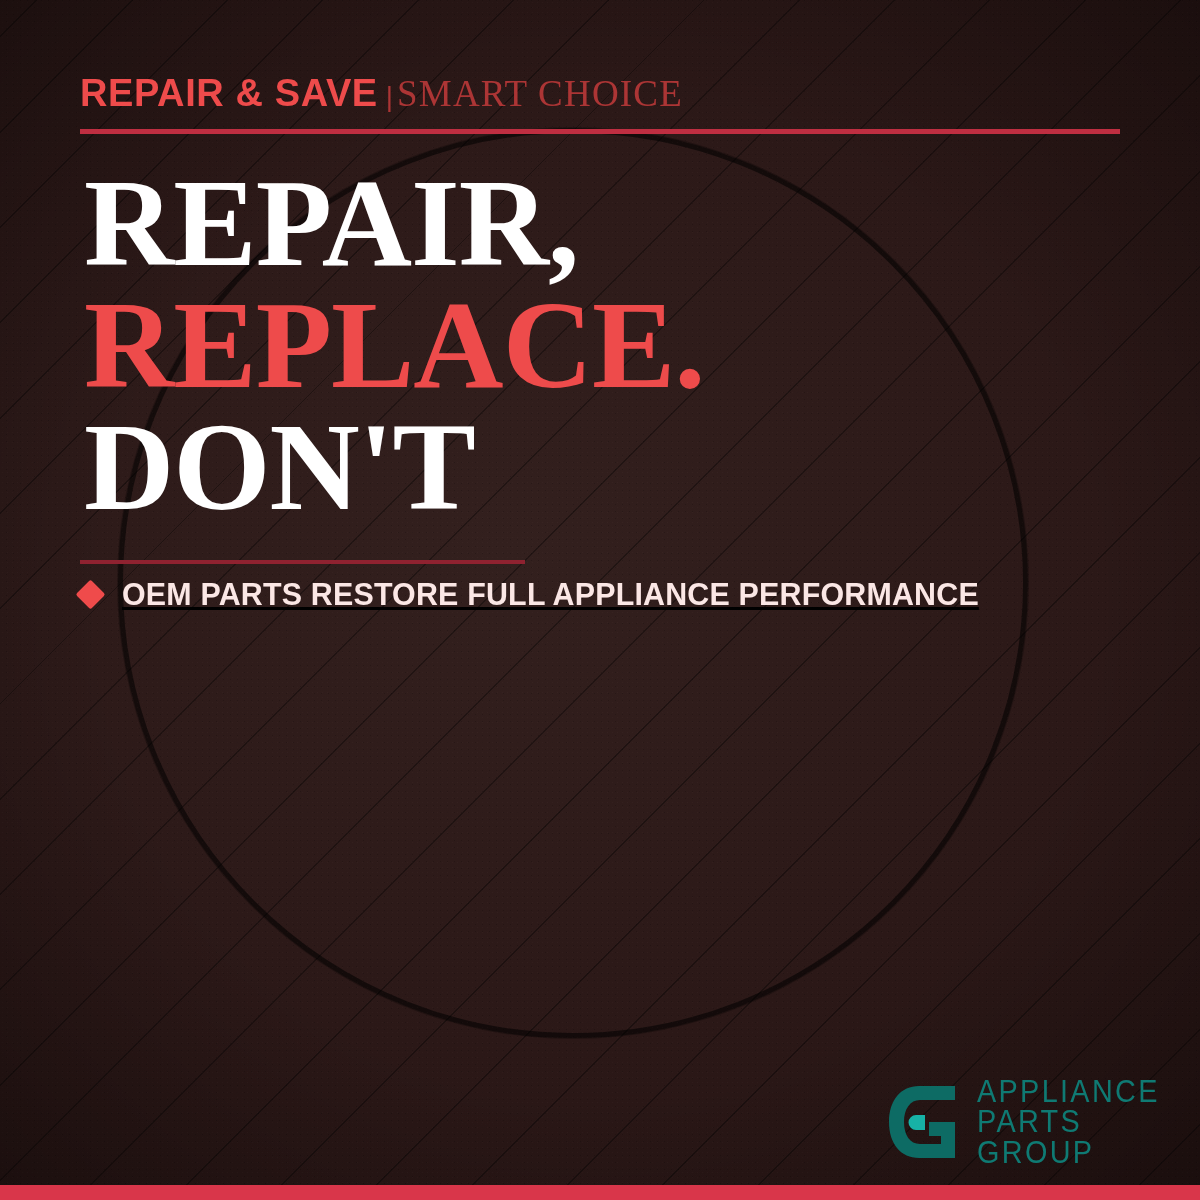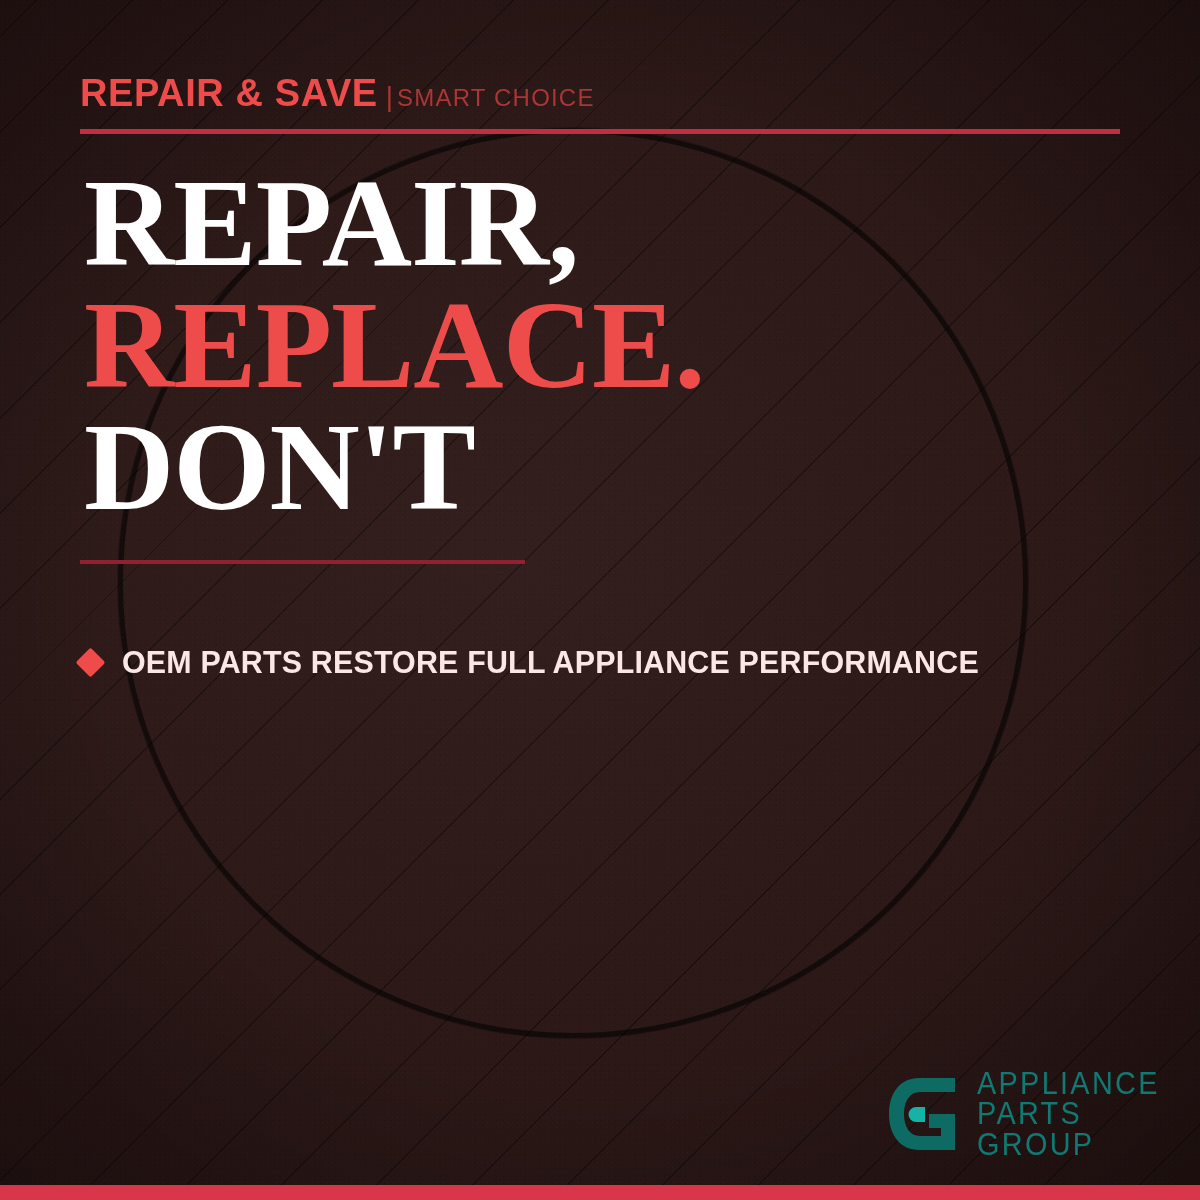--- a/index.html
+++ b/index.html
@@ -70,24 +70,25 @@
     letter-spacing:.6px;
     color:#ee4b4b;
   }
   .eyebrow .sep{
     font-size:28px;
     font-weight:normal;
     color:#ac3535;
     margin:0 4px 0 8px;
   }
   .eyebrow .sub{
-    font-size:24px;
+    font-size:37px;
     font-weight:normal;
     letter-spacing:1.2px;
     color:#ac3535;
+    font-family:Liberation Serif, serif;
   }
 
   .rule-top{
     position:absolute;
     left:80px; top:129px;
     width:1040px; height:5px;
     background:#bf2e41;
   }
 
   .headline{
@@ -106,22 +107,23 @@
 
   .rule-mid{
     position:absolute;
     left:80px; top:560px;
     width:445px; height:4px;
     background:#8f2230;
   }
 
   .bullets{
     position:absolute;
-    left:80px; top:620px;
+    left:80px; top:552px;
     width:1070px;
+    text-decoration:underline;
   }
   .bullet{
     display:flex;
     align-items:center;
     height:84px;
   }
   .bullet .dia{
     flex:0 0 auto;
     width:21px; height:21px;
     background:#ef4b4b;
@@ -135,21 +137,21 @@
     letter-spacing:.2px;
     color:#fbe7e5;
     white-space:nowrap;
     transform:scaleX(.965);
     transform-origin:left center;
   }
 
   
   .logo{
     position:absolute;
-    right:26px; bottom:40px;
+    right:26px; bottom:32px;
     display:flex;
     align-items:center;
     gap:14px;
   }
   .logo-mark{
     position:relative;
     width:78px; height:80px;
     flex:0 0 auto;
   }
   .logo-words{

